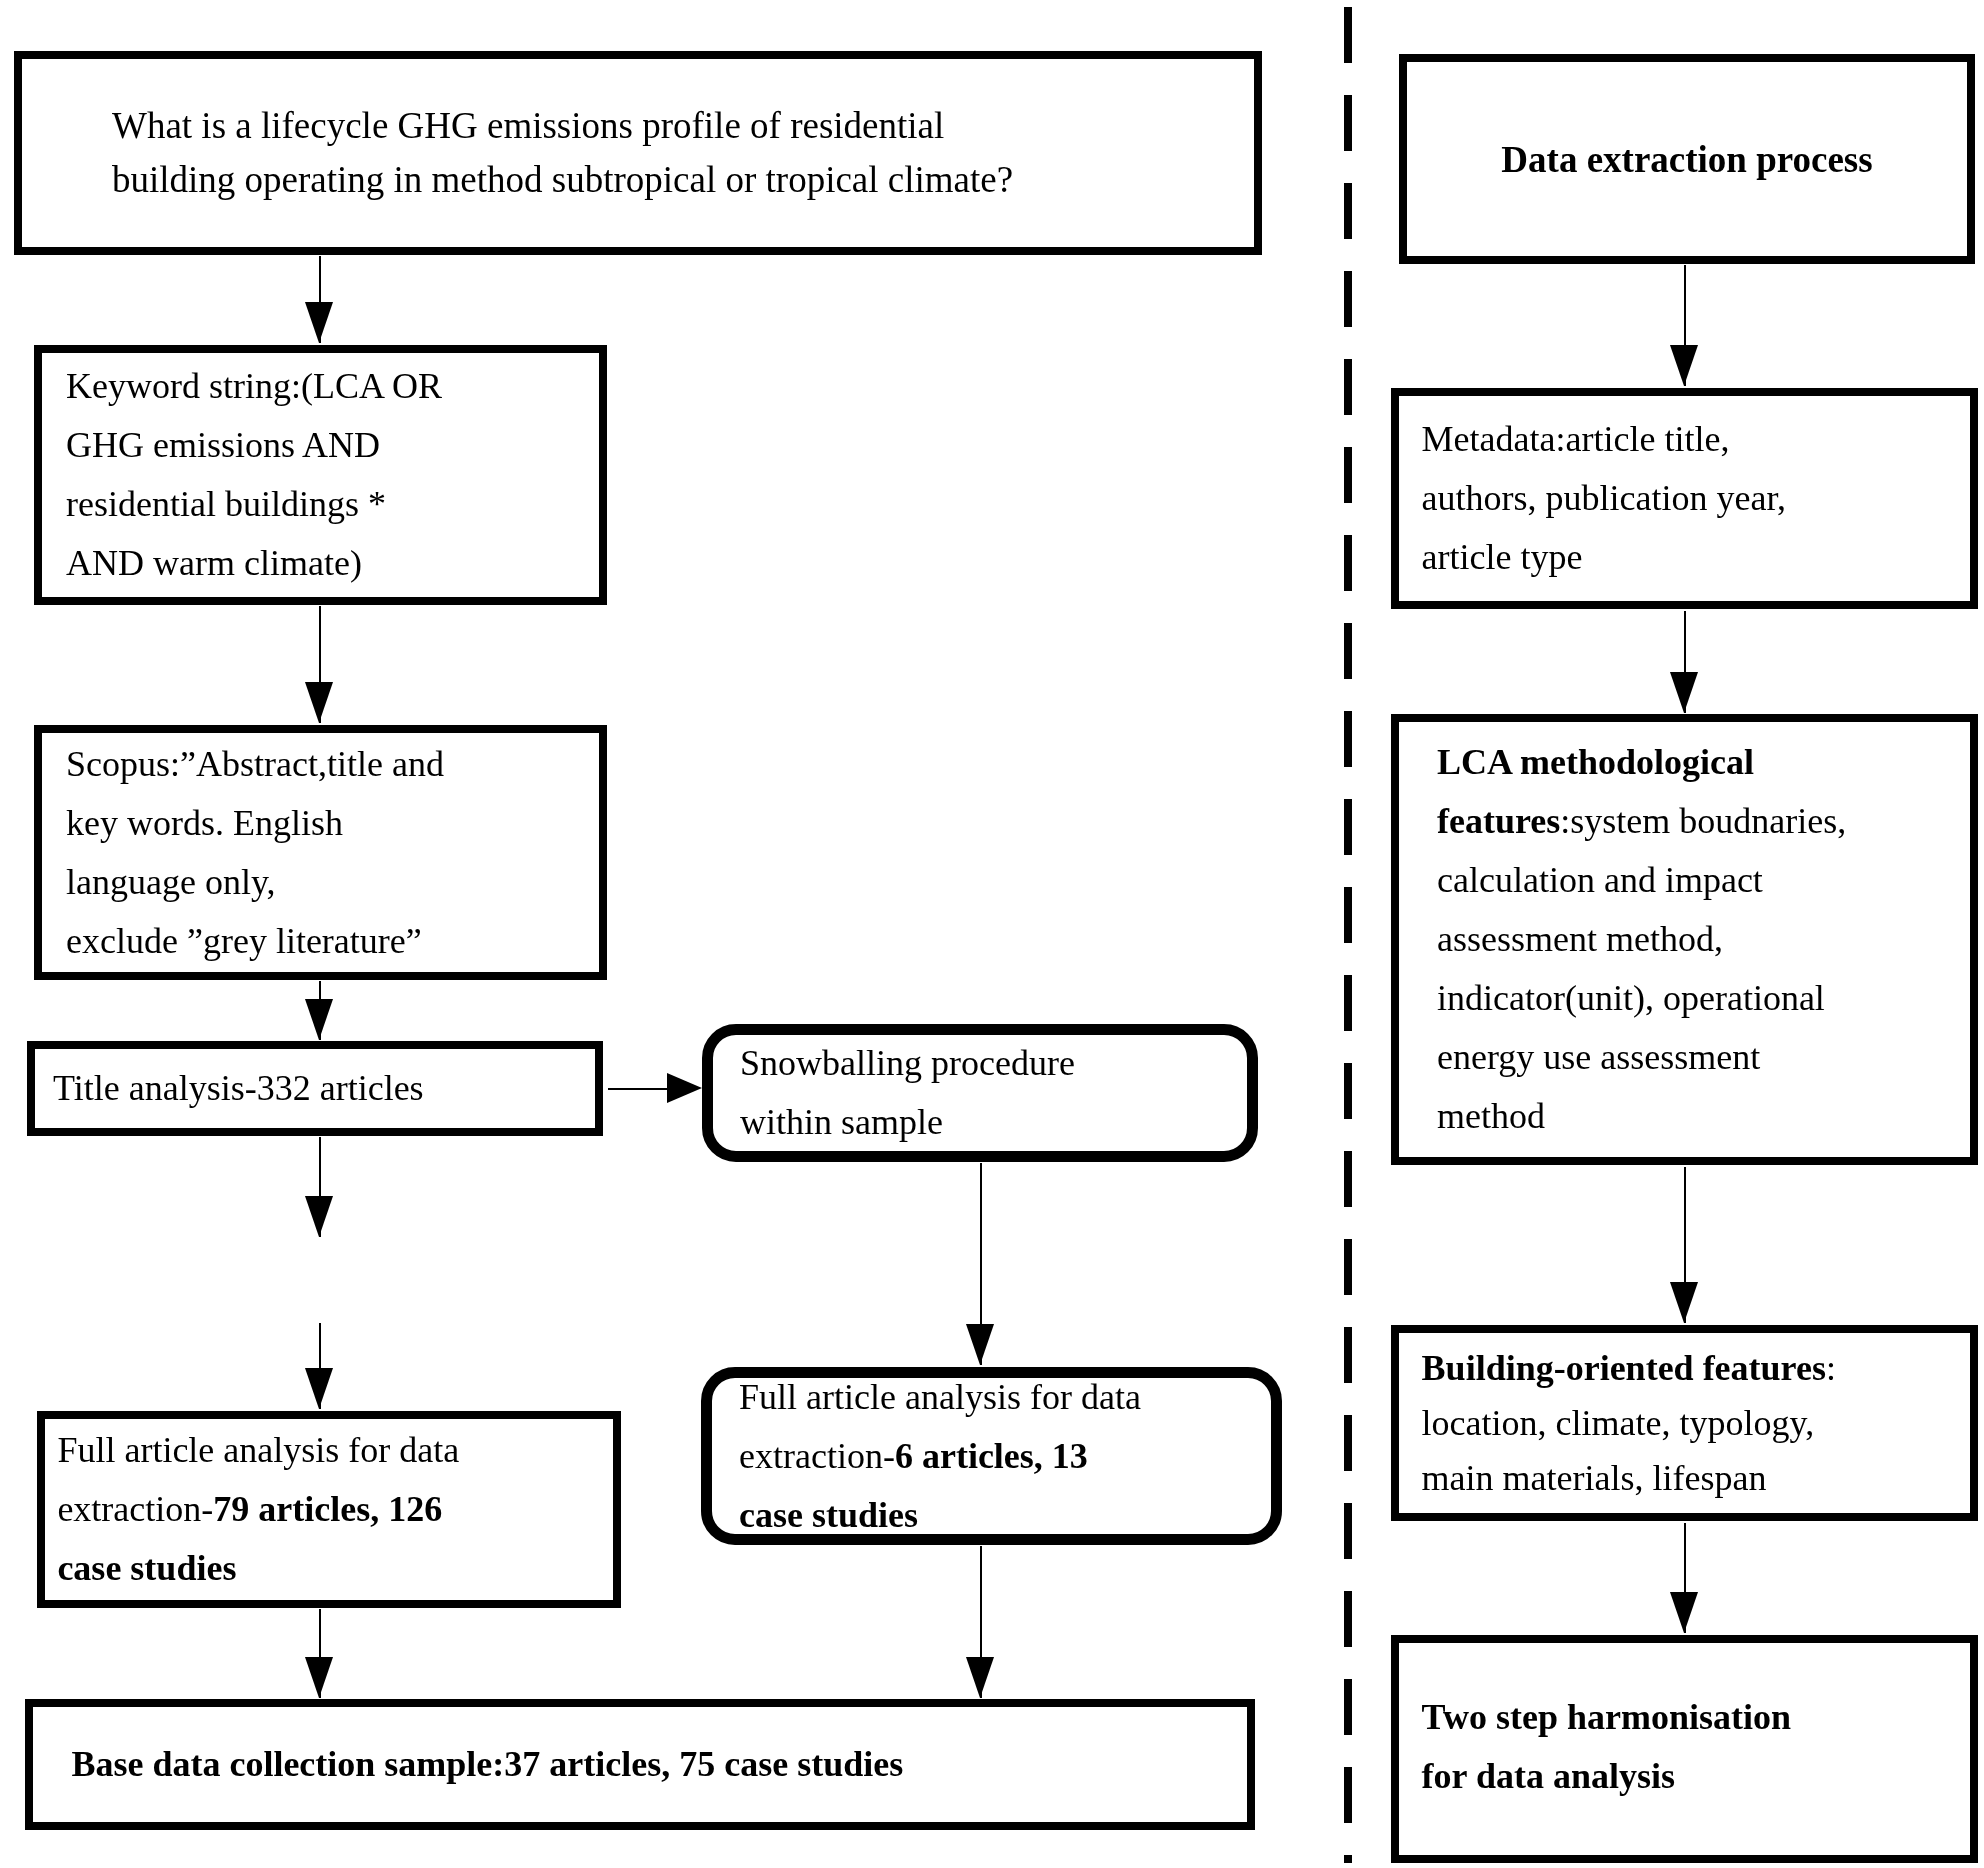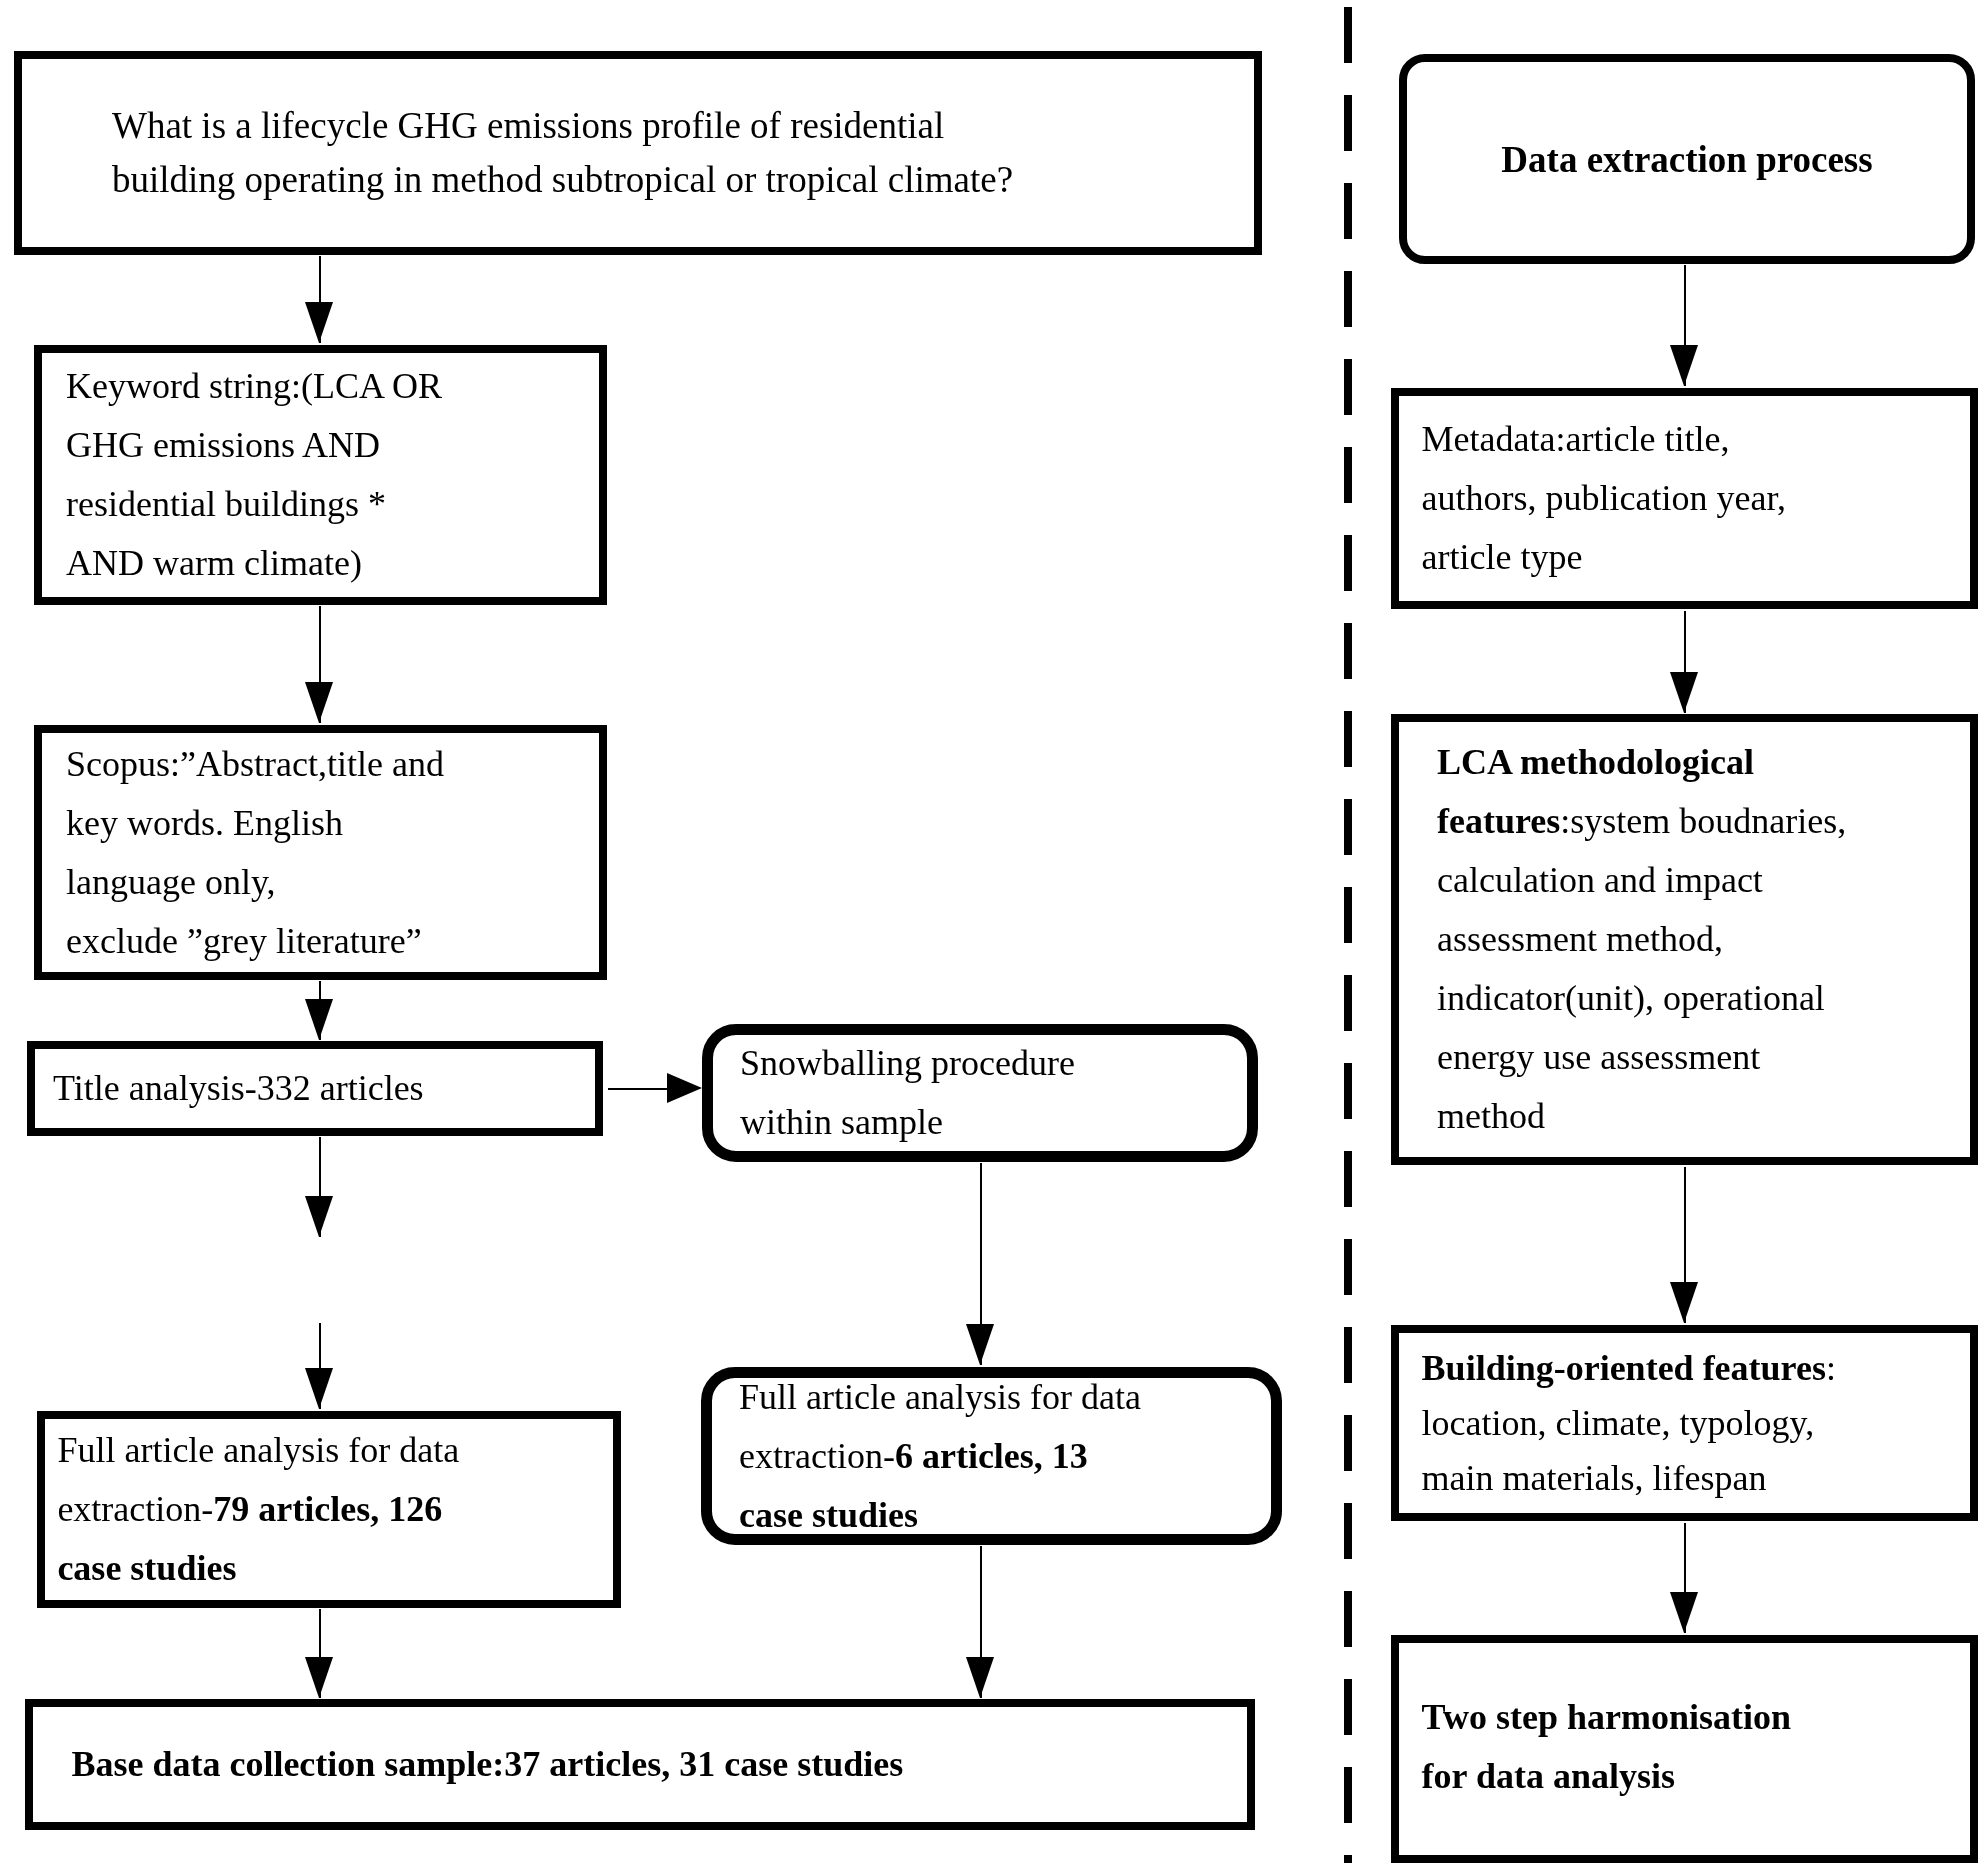--- a/index.html
+++ b/index.html
@@ -118,41 +118,41 @@
 
   <div class="node" style="left:37px; top:1411px; width:584px; height:197px; padding-left:12.4px;">
     <div class="box-text"><span>Full article analysis for data
 extraction-</span><span class="bold">79 articles, 126
 case studies</span></div>
   </div>
 
   <div class="varrow" style="left:319px; top:1609px; height:89px;"></div>
 
   <div class="node" style="left:25.4px; top:1699px; width:1230px; height:131px; padding-left:38px;">
-    <div class="box-text bold">Base data collection sample:37 articles, 31 case studies</div>
+    <div class="box-text bold">Base data collection sample:37 articles, 75 case studies</div>
   </div>
 
   <div class="node rounded" style="left:702px; top:1024px; width:556px; height:138px; padding-left:27px;">
     <div class="box-text">Snowballing procedure
 within sample</div>
   </div>
 
   <div class="varrow" style="left:980px; top:1163px; height:202px;"></div>
 
   <div class="node rounded" style="left:701px; top:1367px; width:581px; height:178px; padding-left:27px;">
     <div class="box-text"><span>Full article analysis for data
 extraction-</span><span class="bold">6 articles, 13
 case studies</span></div>
   </div>
 
   <div class="varrow" style="left:980px; top:1546px; height:152px;"></div>
 
   <div class="dashed-divider"></div>
 
-  <div class="node" style="left:1399px; top:54px; width:576px; height:210px; justify-content:center;border-radius:26px;">
+  <div class="node" style="left:1399px; top:54px; width:576px; height:210px; justify-content:center;">
     <div class="box-text bold" style="font-size:37px; text-align:center;">Data extraction process</div>
   </div>
 
   <div class="varrow" style="left:1684px; top:265px; height:121px;"></div>
 
   <div class="node" style="left:1391px; top:388px; width:587px; height:221px; padding-left:22.6px;">
     <div class="box-text">Metadata:article title,
 authors, publication year,
 article type</div>
   </div>

